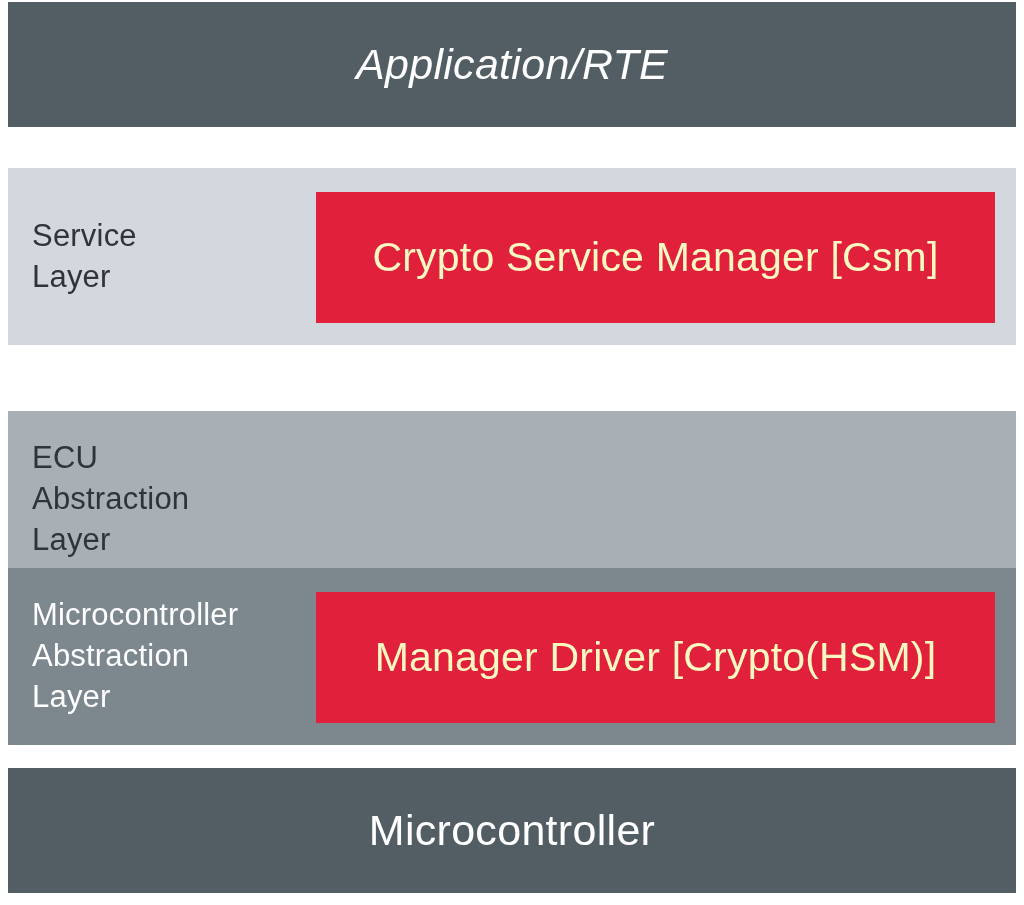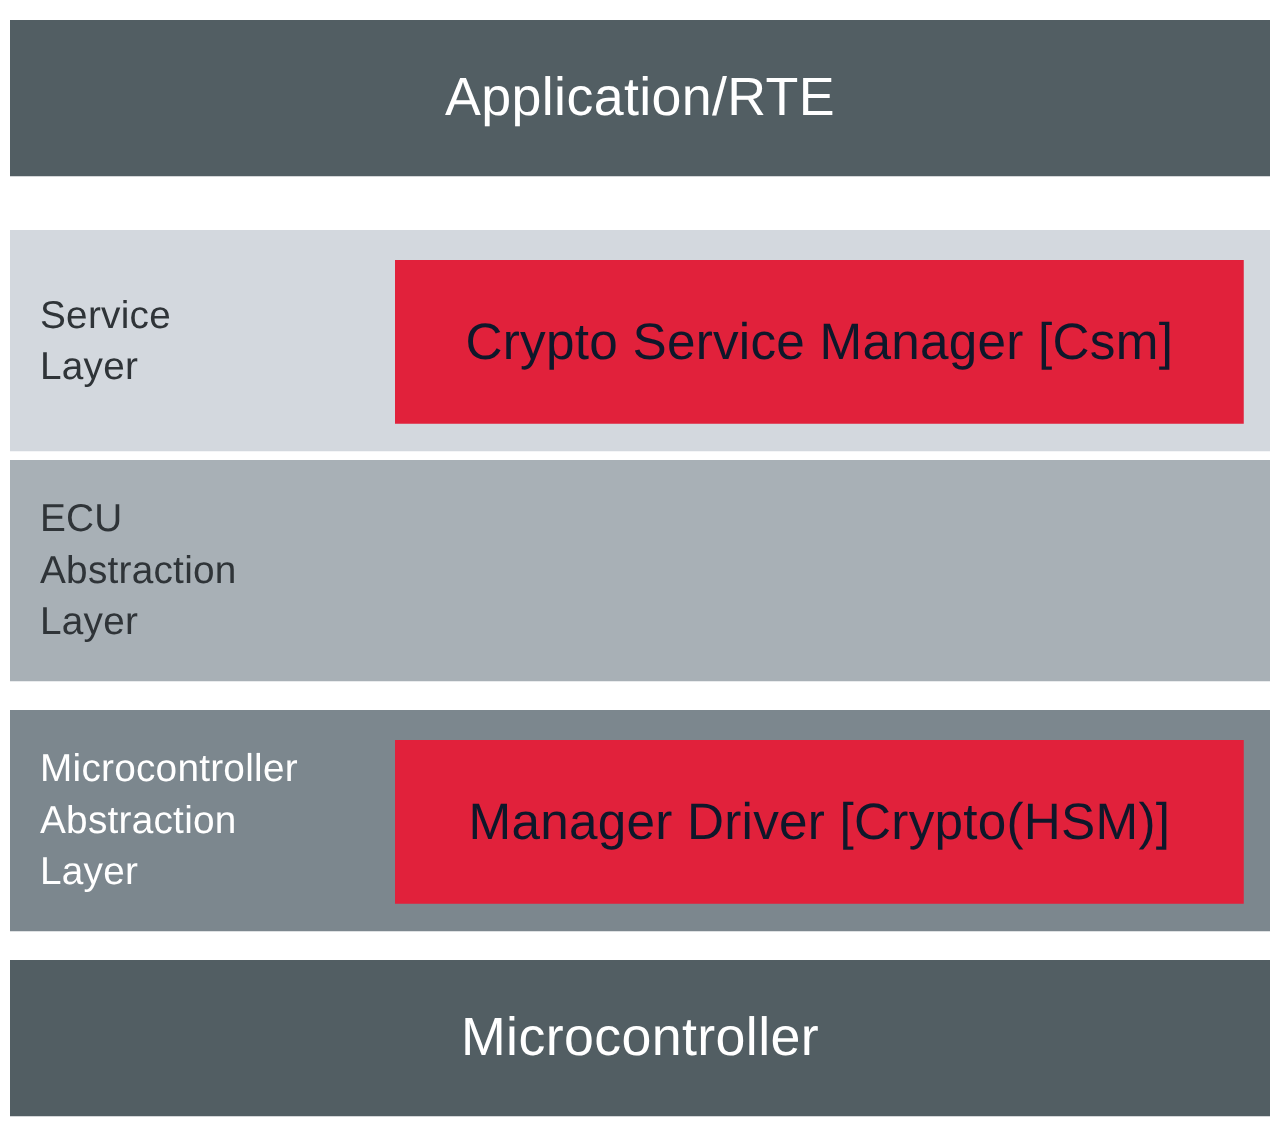--- a/index.html
+++ b/index.html
@@ -66,31 +66,31 @@
   .module-box {
     position: absolute;
     left: 308px;
     width: 679px;
     display: flex;
     align-items: center;
     justify-content: center;
     box-sizing: border-box;
   }
   .module-label {
-    color: #0f172a;
+    color: #fef9c3;
     font-size: 41px;
     font-weight: 400;
     letter-spacing: 0.2px;
     line-height: 1.1;
     white-space: nowrap;
     text-align: right;
   }
 
   
-  #row-application  { top: 16px;  height: 125px; }
+  #row-application  { top: 2px;  height: 125px; font-style: italic; }
   #row-service      { top: 168px; height: 177px; }
   #row-ecu          { top: 368px; height: 177px; }
   #row-mcal         { top: 568px; height: 177px; }
   #row-microcontroller { top: 768px; height: 125px; }
 
   #row-service .module-box,
   #row-ecu .module-box,
   #row-mcal .module-box {
     top: 24px;
     height: 131px;
@@ -98,29 +98,29 @@
 </style>
 </head>
 <body>
 
 <div id="diagram">
 
   <div class="layer-bar banner-bar" id="row-application" style="background-color: rgb(82, 94, 99);">
     <span class="banner-label">Application/RTE</span>
   </div>
 
-  <div class="layer-bar stack-bar" id="row-service" style="background-color: rgb(211, 216, 222); margin-top: 16px;">
+  <div class="layer-bar stack-bar" id="row-service" style="background-color: rgb(211, 216, 222);">
     <span class="layer-caption caption-dark">Service
 Layer</span>
     <div class="module-box" style="background-color: rgb(225, 33, 59);">
       <span class="module-label">Crypto Service Manager [Csm]</span>
     </div>
   </div>
 
-  <div class="layer-bar stack-bar" id="row-ecu" style="background-color: rgb(168, 176, 182);">
+  <div class="layer-bar stack-bar" id="row-ecu" style="background-color: rgb(168, 176, 182); margin-top: 43px;">
     <span class="layer-caption caption-dark">ECU
 Abstraction
 Layer</span>
   </div>
 
   <div class="layer-bar stack-bar" id="row-mcal" style="background-color: rgb(124, 135, 142);">
     <span class="layer-caption caption-light">Microcontroller
 Abstraction
 Layer</span>
     <div class="module-box" style="background-color: rgb(225, 33, 59);">

